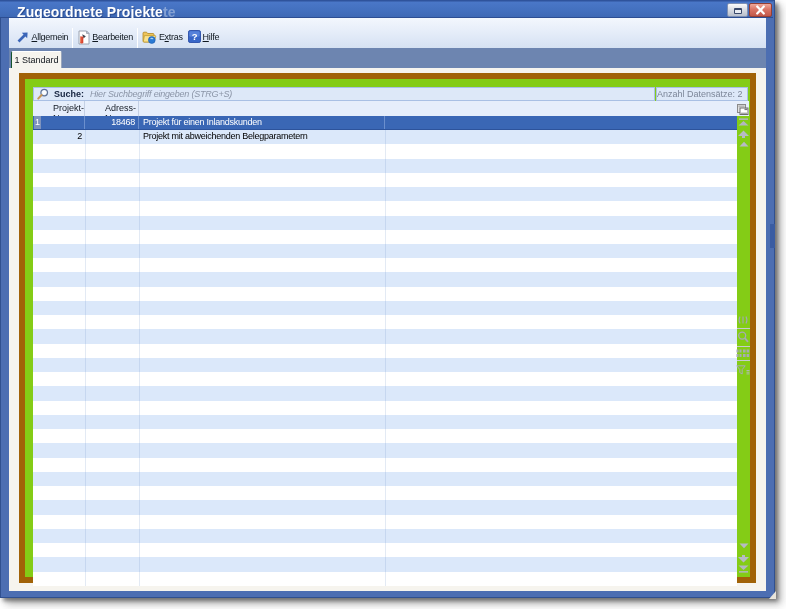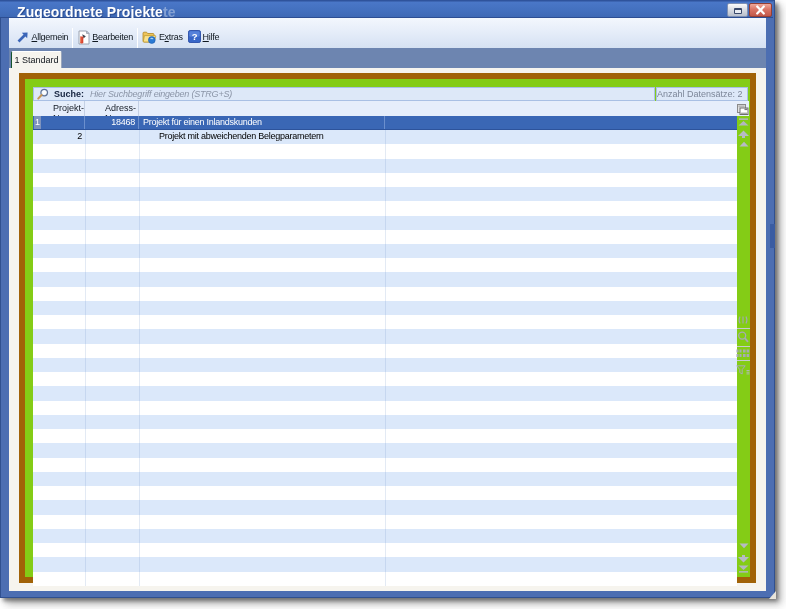--- a/index.html
+++ b/index.html
@@ -137,21 +137,21 @@
       <div class="rows"></div>
       <div class="selrow">
         <div class="c" style="width:52px;padding-left:1px"><span style="background:#7e93bd;padding:0 1px;display:inline-block;height:13px;line-height:13px;">1</span></div>
         <div class="c" style="width:54px;text-align:right;padding:1px 3px 0 0">18468</div>
         <div class="c" style="width:246px;padding:1px 0 4px 4px">Projekt für einen Inlandskunden</div>
         <div class="c" style="width:351.5px;border-right:none"></div>
       </div>
       <div class="row2">
         <div style="width:52px;text-align:right;padding:1px 3px 0 0">2</div>
         <div style="width:54px"></div>
-        <div style="width:246px;padding:1px 0 0 20px">Projekt mit abweichenden Belegparametern</div>
+        <div style="width:246px;padding:1px 0 0 4px">Projekt mit abweichenden Belegparametern</div>
       </div>
       <div class="abs" style="left:711px;top:24px">
           <svg width="13" height="13" viewBox="0 0 13 13">
             <rect x="1.5" y="1.5" width="8" height="8" fill="#e4e4e4" stroke="#8a8a8a" stroke-width="1"></rect>
             <rect x="2.4" y="2.4" width="6.2" height="1.8" fill="#b8b8b8"></rect>
             <rect x="4" y="5" width="8" height="6.5" fill="#ffffff" stroke="#6e6e6e" stroke-width="1"></rect>
             <rect x="8.5" y="5.5" width="3" height="1.6" fill="#787878"></rect>
             <rect x="4.5" y="9.6" width="7" height="1.4" fill="#a8a8a8"></rect>
           </svg>
         </div>

